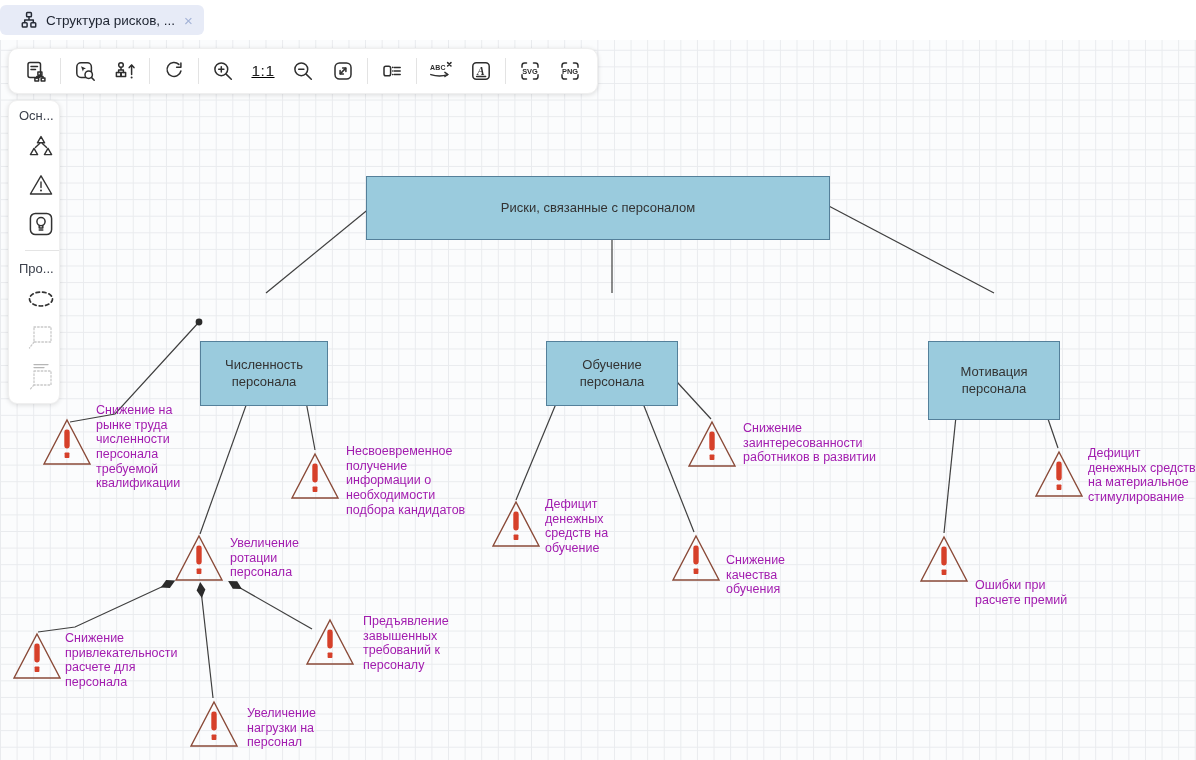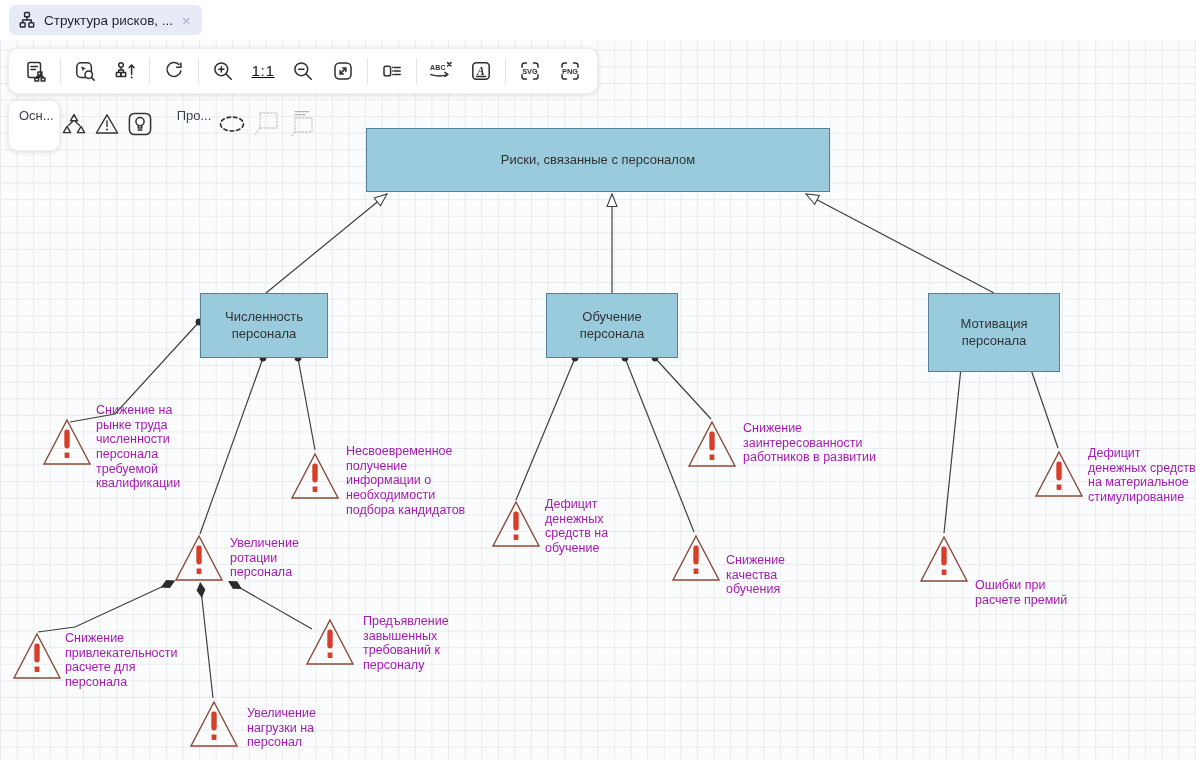--- a/index.html
+++ b/index.html
@@ -4,44 +4,44 @@
 <style>
   html,body{margin:0;padding:0;}
   body{width:1196px;height:760px;position:relative;overflow:hidden;
        font-family:"Liberation Sans",sans-serif;background:#ffffff;}
   
   .stage{position:absolute;inset:0;background-color:#fbfcfd;
     background-image:linear-gradient(#e9ebee 1px,transparent 1px),
                      linear-gradient(90deg,#e9ebee 1px,transparent 1px);
     background-size:16.6px 16.6px;}
   .tabbar{position:absolute;top:0;left:0;right:0;height:40px;background:#fff;z-index:6;}
-  .tab{position:absolute;left:9px;top:5px;height:30px;display:flex;align-items:center;gap:8px;
-       background:#e7ebf7;border-radius:6px;padding:0 10px 0 9px;cursor:pointer;}
+  .tab{position:absolute;left:0;top:5px;height:30px;display:flex;align-items:center;gap:8px;
+       background:#e7ebf7;border-radius:6px;padding:0 10px 0 20px;cursor:pointer;}
   .tab-title{font-size:13.5px;color:#1d2330;white-space:nowrap;}
   .tab-close{color:#a3b2d6;font-size:15px;line-height:1;padding:0 1px;cursor:pointer;}
   .toolbar{position:absolute;left:8px;top:48px;z-index:7;display:inline-flex;align-items:center;
        background:#fff;border:1px solid #efefef;border-radius:10px;height:44px;padding:0 7px;
        box-shadow:0 1px 5px rgba(0,0,0,.13);text-decoration:underline;}
   .tbtn{width:40px;height:36px;display:flex;align-items:center;justify-content:center;
        border-radius:6px;cursor:pointer;flex:0 0 auto;}
   .tbtn svg{stroke:#2e2e2e;fill:none;stroke-width:1.5;stroke-linecap:round;stroke-linejoin:round;}
   .tsep{width:1px;height:26px;background:#e3e3e3;margin:0 4px;flex:0 0 auto;}
   .zoomlabel{font-size:15.5px;color:#202020;letter-spacing:.5px;}
   .palette{position:absolute;left:8px;top:100px;z-index:7;width:50px;background:#fff;
        border:1px solid #efefef;border-radius:9px;box-shadow:0 1px 5px rgba(0,0,0,.13);
-       padding:7px 0 10px 0;display:flex;flex-direction:row;align-items:flex-end;gap:7px;}
+       padding:7px 0 10px 0;display:flex;flex-direction:column;align-items:flex-end;gap:7px;}
   .psec{align-self:flex-start;padding-left:10px;font-size:13px;color:#3c414c;}
   .pitem{width:36px;height:32px;display:flex;align-items:center;justify-content:center;cursor:pointer;}
   .pitem svg{stroke:#333;fill:none;stroke-width:1.5;stroke-linecap:round;stroke-linejoin:round;}
   .pitem.disabled svg{stroke:#c9c9c9;}
   .pdiv{width:34px;height:1px;background:#e4e4e4;margin:3px 0;}
   .wires{position:absolute;left:0;top:0;z-index:1;}
   .node{position:absolute;z-index:2;background:#9acbdd;border:1.4px solid #54809a;
        display:flex;align-items:center;justify-content:center;text-align:center;
-       font-size:13px;color:#333;line-height:1.25;box-sizing:border-box;cursor:pointer;padding:2px 8px;}
+       font-size:13px;color:#333;line-height:1.25;box-sizing:border-box;cursor:pointer;padding:2px 8px;margin-top:48px;}
   .risk{position:absolute;z-index:2;width:50px;height:50px;cursor:pointer;}
   .risk-label{position:absolute;z-index:2;font-size:12.5px;color:#a21caf;line-height:1.17;cursor:pointer;}
   .badge-text{font-family:"Liberation Sans",sans-serif;}
 </style>
 </head>
 <body>
 
 <div class="stage"></div>
 
 <svg class="wires" width="1196" height="760">

